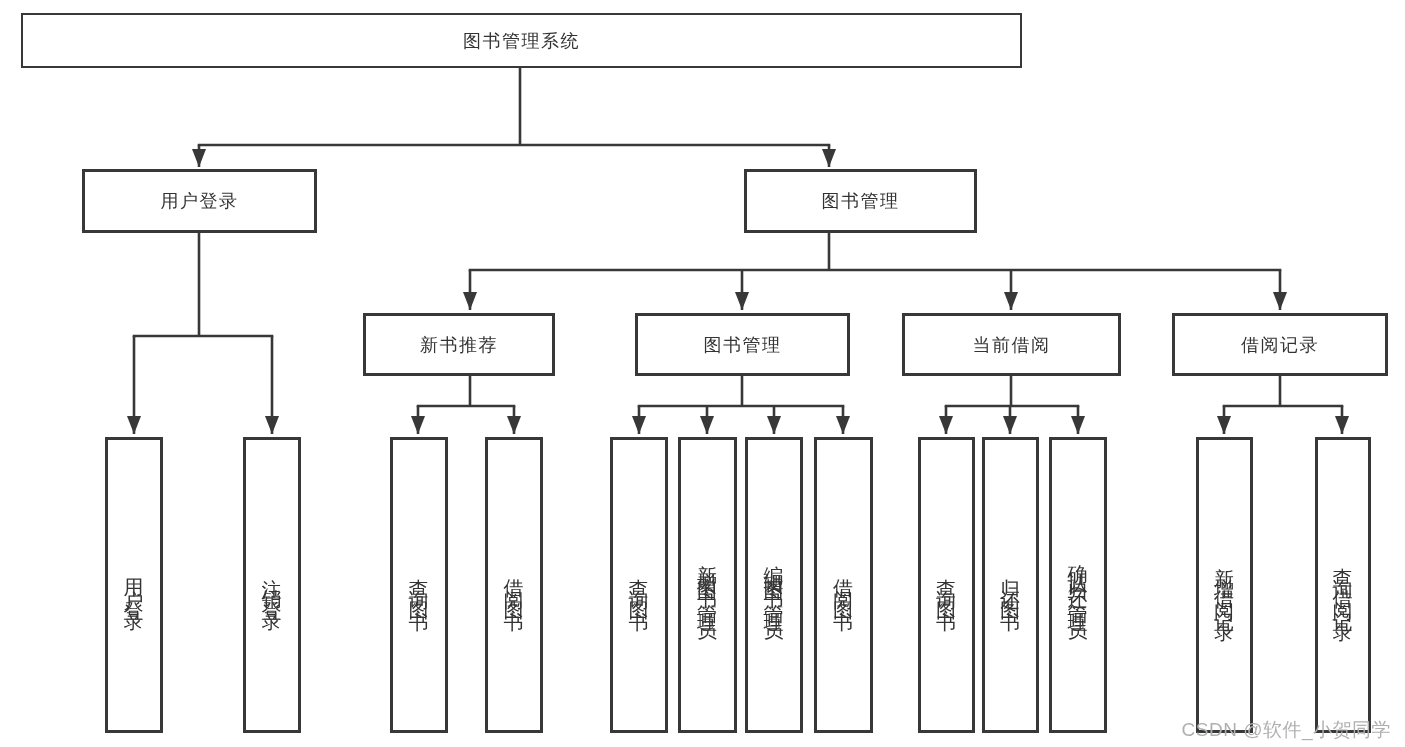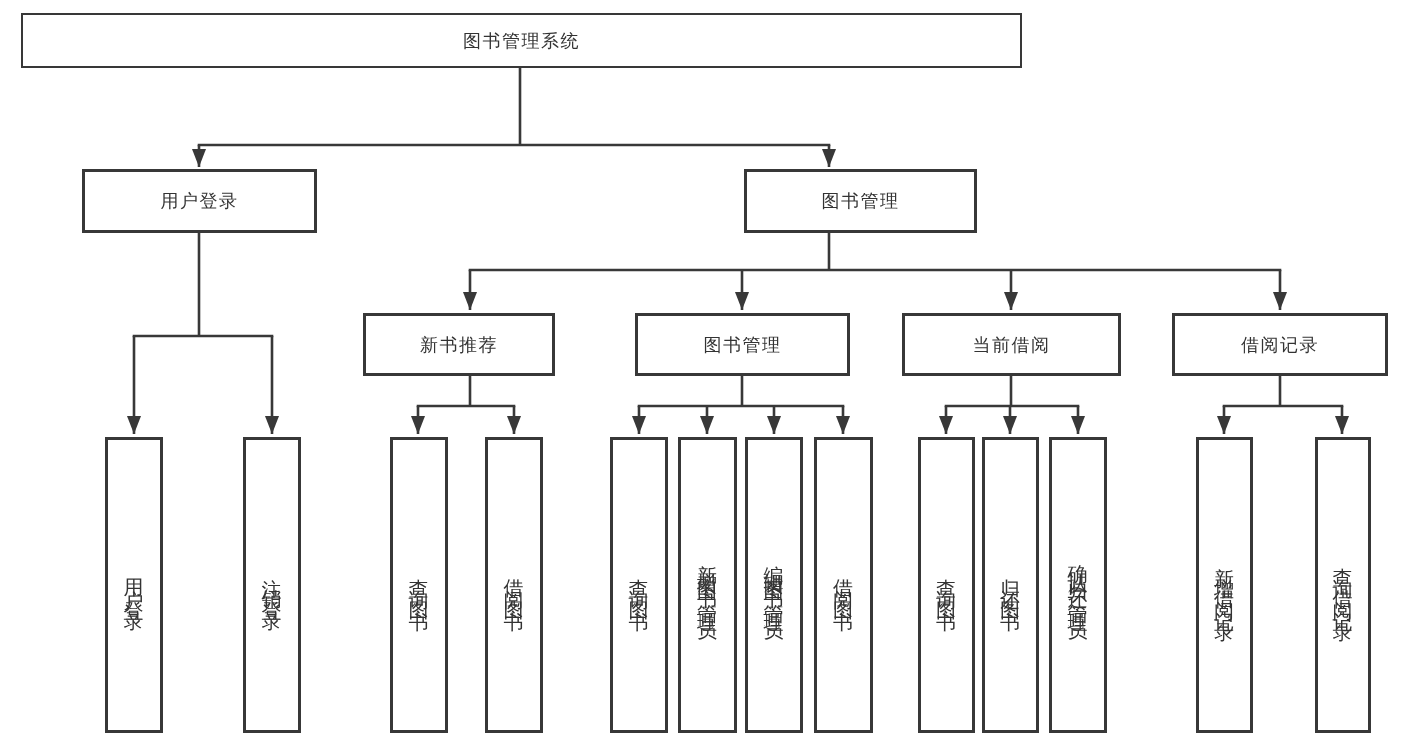--- a/index.html
+++ b/index.html
@@ -168,13 +168,14 @@
     <span>确认归还（管理员）</span>
   </div>
 
   <div class="box vbox ls-wide" style="left:1196px; top:437px; width:57px; height:296px;">
     <span>新增借阅记录</span>
   </div>
   <div class="box vbox ls-wide" style="left:1315px; top:437px; width:56px; height:296px;">
     <span>查询借阅记录</span>
   </div>
 
+  <div class="watermark">CSDN @软件_小贺同学</div>
 </div>
 
 </body></html>

